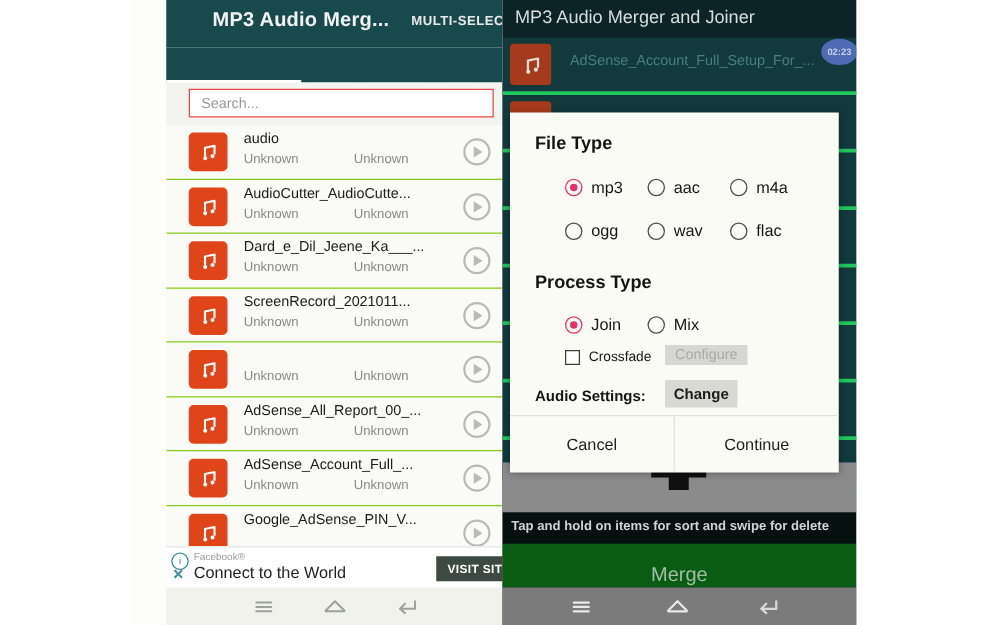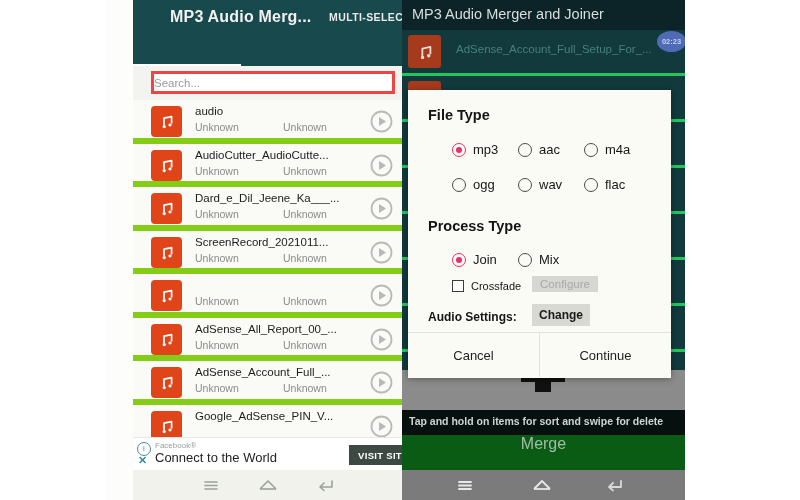--- a/index.html
+++ b/index.html
@@ -42,31 +42,31 @@
   .l-tab-underline{
     position:absolute;left:28px;top:64px;width:108px;height:2.5px;
     background:#ffffff;
   }
   .l-searchwrap{
     position:absolute;left:28px;top:66px;width:269px;height:34px;
     background:#f3f3ef;
   }
   .l-search{
     position:absolute;left:18px;top:5px;width:244px;height:23px;
-    background:#ffffff;border:3px solid #ef4444;
+    background:#ffffff;border:1px solid #ef4444;
     color:#9a9a9a;font-size:11.5px;
-    display:flex;align-items:center;padding-left:0;box-sizing:border-box;
+    display:flex;align-items:center;padding-left:9px;box-sizing:border-box;
   }
   .l-list{
     position:absolute;left:28px;top:100px;width:269px;height:337px;
     background:#fafaf7;overflow:hidden;
   }
   .row{
     position:relative;height:43.5px;width:269px;
-    border-bottom:6px solid #84cc16;box-sizing:border-box;
+    border-bottom:1px solid #84cc16;box-sizing:border-box;
   }
   .row-icon{
     position:absolute;left:18px;top:6px;width:31px;height:31px;
     background:#e04419;border-radius:4px;
     display:flex;align-items:center;justify-content:center;
   }
   .row-icon svg{display:block;}
   .row-title{
     position:absolute;left:62px;top:5px;
     font-size:11.5px;color:#1c1c1c;white-space:nowrap;
@@ -156,21 +156,21 @@
   .r-hint-bar{
     position:absolute;left:0;top:410px;width:283px;height:25px;
     background:#05100f;
   }
   .r-hint{
     position:absolute;left:7px;top:5px;color:#cfd4d2;
     font-size:10.5px;font-weight:bold;white-space:nowrap;
   }
   .r-merge{
     position:absolute;left:0;top:435px;width:283px;height:35px;
-    background:#0a5c14;display:flex;align-items:flex-start;justify-content:center;
+    background:#0a5c14;display:flex;align-items:flex-end;justify-content:center;
   }
   .r-merge span{color:#a2bda6;font-size:16px;}
   .r-nav{
     position:absolute;left:0;top:470px;width:283px;height:30px;
     background:#7b7b7b;
   }
   .r-grabber{
     position:absolute;left:119px;top:375px;width:44px;height:17px;
   }
   .r-grabber .bar1{position:absolute;left:0;top:0;width:44px;height:7px;background:#101010;}

